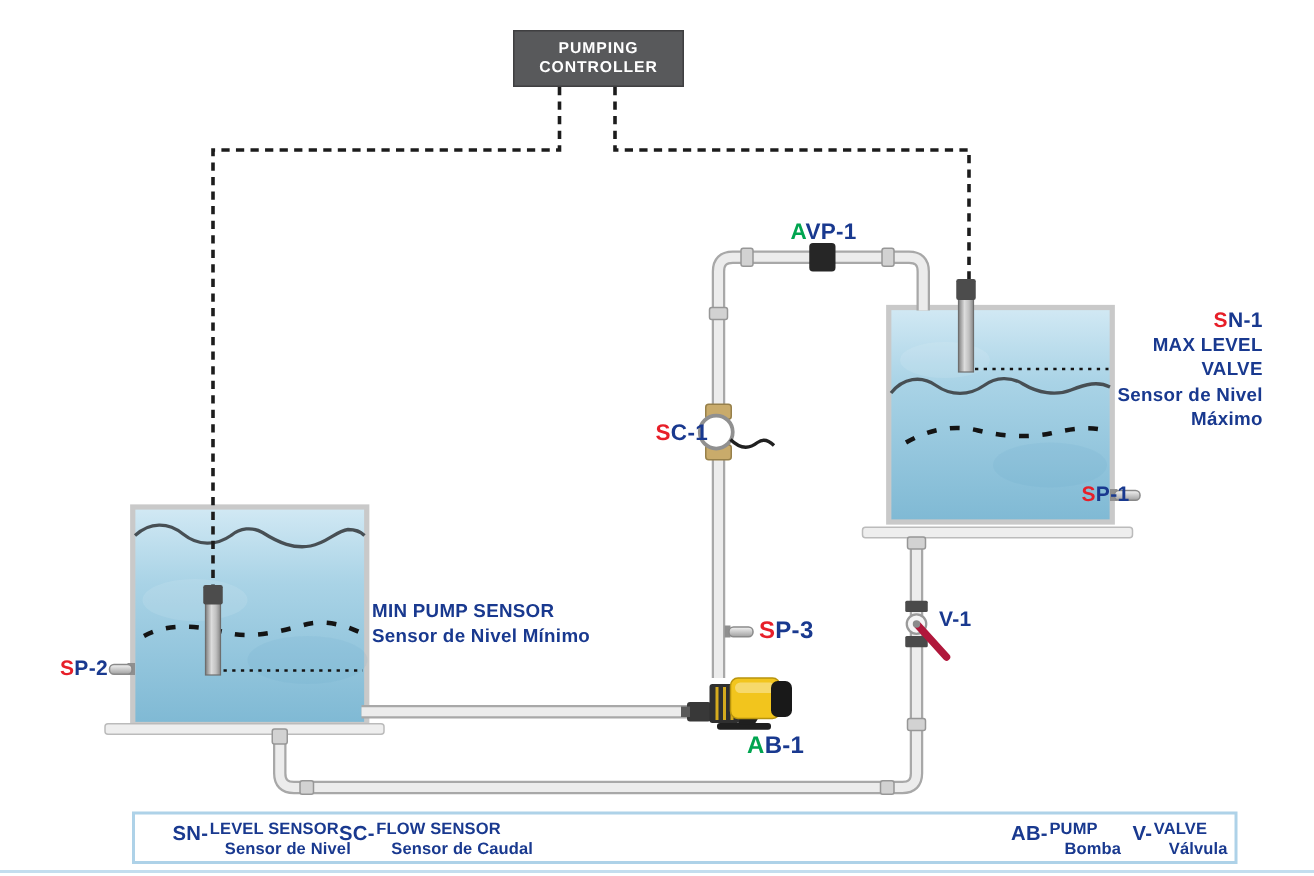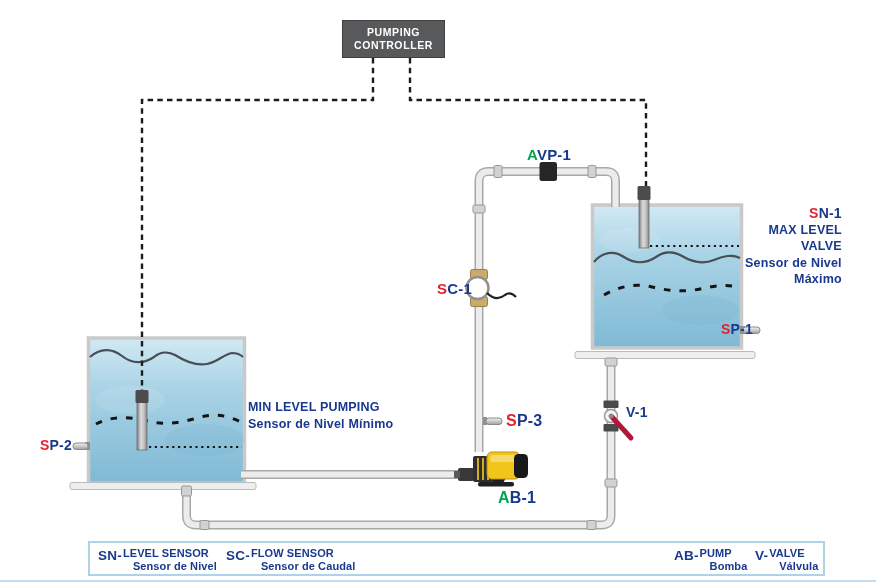--- a/index.html
+++ b/index.html
@@ -5,21 +5,21 @@
   html,body{margin:0;padding:0;background:#ffffff;}
   .stage{
     position:relative;width:876px;height:584px;background:#ffffff;overflow:hidden;
     font-family:"Liberation Sans","DejaVu Sans",sans-serif;
   }
   .stage svg{position:absolute;left:0;top:0;}
   .lbl{position:absolute;font-weight:bold;color:var(--navy);white-space:nowrap;letter-spacing:.2px;}
   .lbl .acc-red{color:var(--red);}
   .lbl .acc-green{color:var(--green);}
   .controller{
-    position:absolute;left:342px;top:20px;width:103px;height:38px;background:var(--ctrl-bg);
+    position:absolute;left:342px;top:20px;width:114px;height:38px;background:var(--ctrl-bg);
     color:#ffffff;font-weight:bold;font-size:10.5px;line-height:13px;letter-spacing:.6px;
     display:flex;flex-direction:column;align-items:center;justify-content:center;text-align:center;
     border:1px solid #3f3f41;box-sizing:border-box;
   }
   .sn-block{line-height:16.5px;font-size:12.5px;}
   .sn-block .idline{font-size:14px;}
   .legend{
     position:absolute;left:88px;top:541px;width:737px;height:35px;box-sizing:border-box;
     border:2px solid var(--legend-border);background:#ffffff;
   }
@@ -177,26 +177,26 @@
 
   <div class="lbl sn-block" style="left:745px;top:205px;text-align:right;">
     <div class="idline"><span class="acc-red">S</span><span>N-1</span></div>
     <div>MAX LEVEL</div>
     <div>VALVE</div>
     <div>Sensor de Nivel</div>
     <div>Máximo</div>
   </div>
 
   <div class="lbl sn-block" style="left:248px;top:399px;">
-    <div>MIN LEVEL PUMPING</div>
+    <div>MIN PUMP SENSOR</div>
     <div>Sensor de Nivel Mínimo</div>
   </div>
 
   <div class="legend">
-    <div class="legend-item" style="left:8px;">
+    <div class="legend-item" style="left:25px;">
       <span class="pfx"><span class="acc-red">S</span><span>N-</span></span>
       <span class="txt">
           <div>LEVEL SENSOR</div>
           <div class="es">Sensor de Nivel</div>
         </span>
     </div>
     <div class="legend-item" style="left:136px;">
       <span class="pfx"><span class="acc-red">S</span><span>C-</span></span>
       <span class="txt">
           <div>FLOW SENSOR</div>

